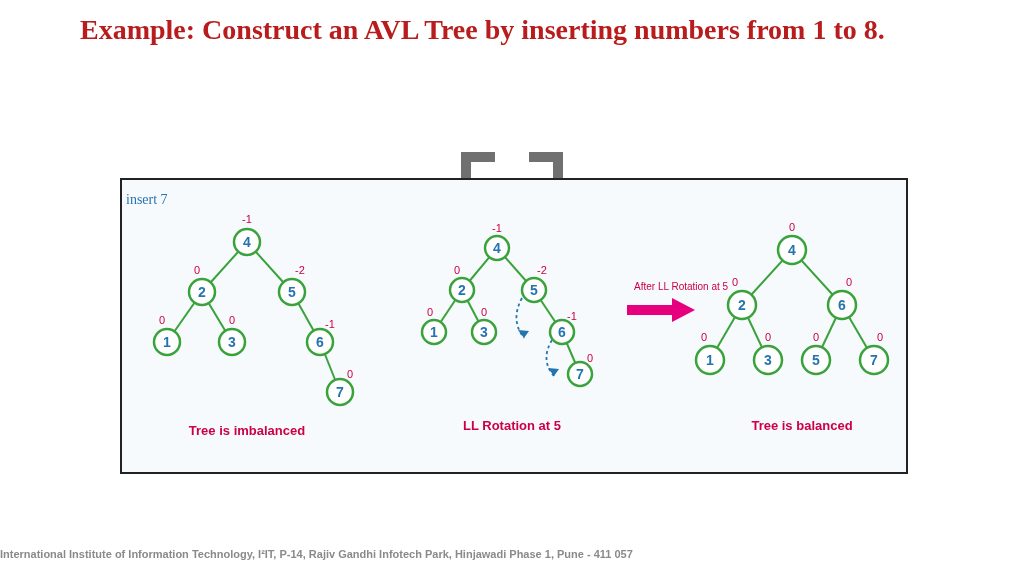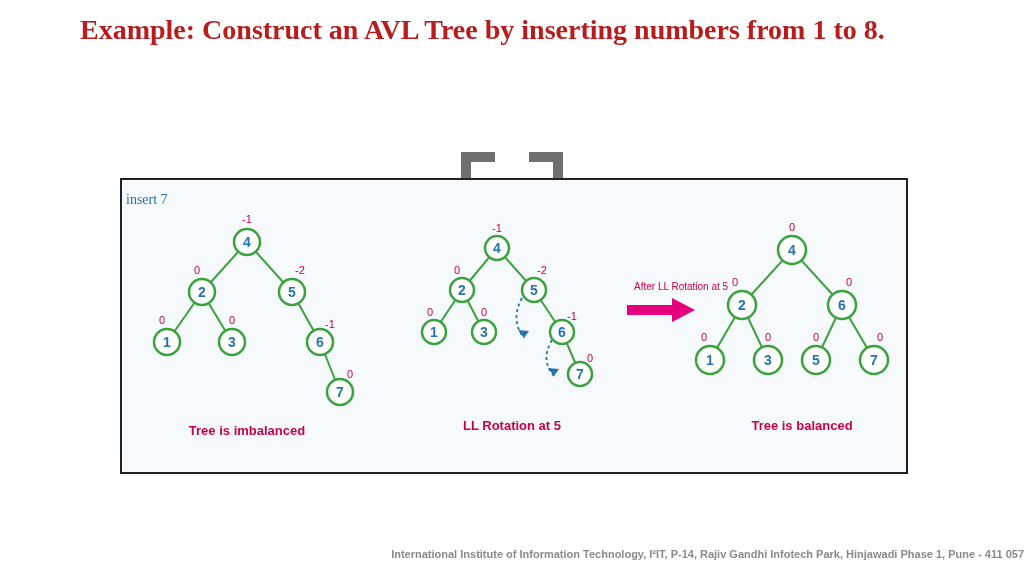--- a/index.html
+++ b/index.html
@@ -62,21 +62,21 @@
   .edge { stroke: #39a23b; stroke-width: 2; fill: none; }
   .dashed { stroke: #2574b0; stroke-width: 1.8; fill: none; stroke-dasharray: 3 3; }
   .caption { fill: #cc0044; font-family: Arial, sans-serif; font-size: 13px; font-weight: bold; text-anchor: middle; }
   .after-label { fill: #cc0044; font-family: Arial, sans-serif; font-size: 10px; text-anchor: start; }
   .arrow-body { fill: #e6007e; }
   .footer {
     position: absolute;
     bottom: 14px;
     left: 0;
     right: 0;
-    text-align: right;
+    text-align: left;
     font-family: Arial, sans-serif;
     font-size: 11px;
     color: #8a8a8a;
     font-weight: bold;
     line-height: 1.5;
   }
 </style>
 </head>
 <body>
 

